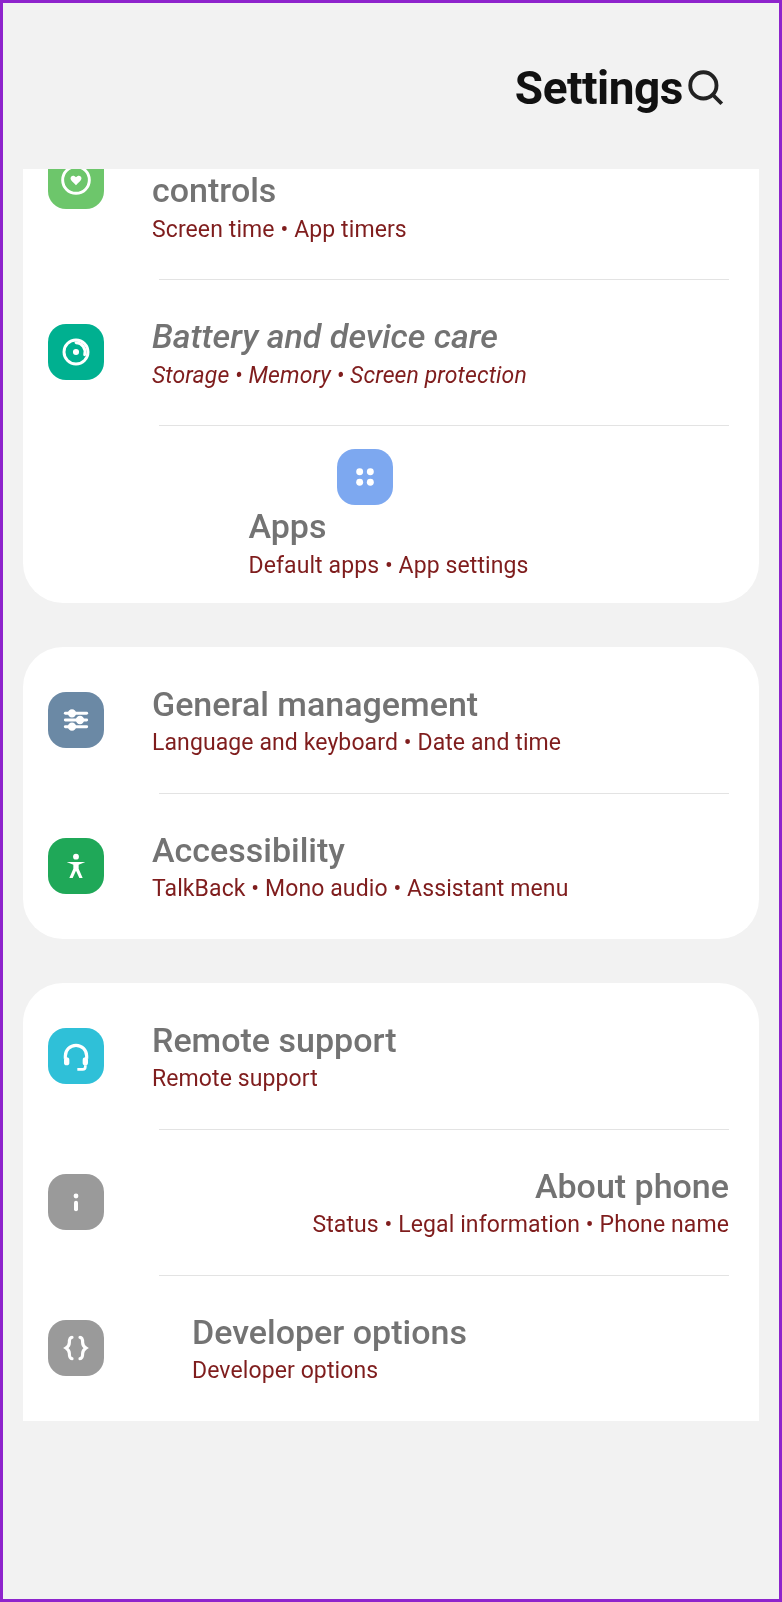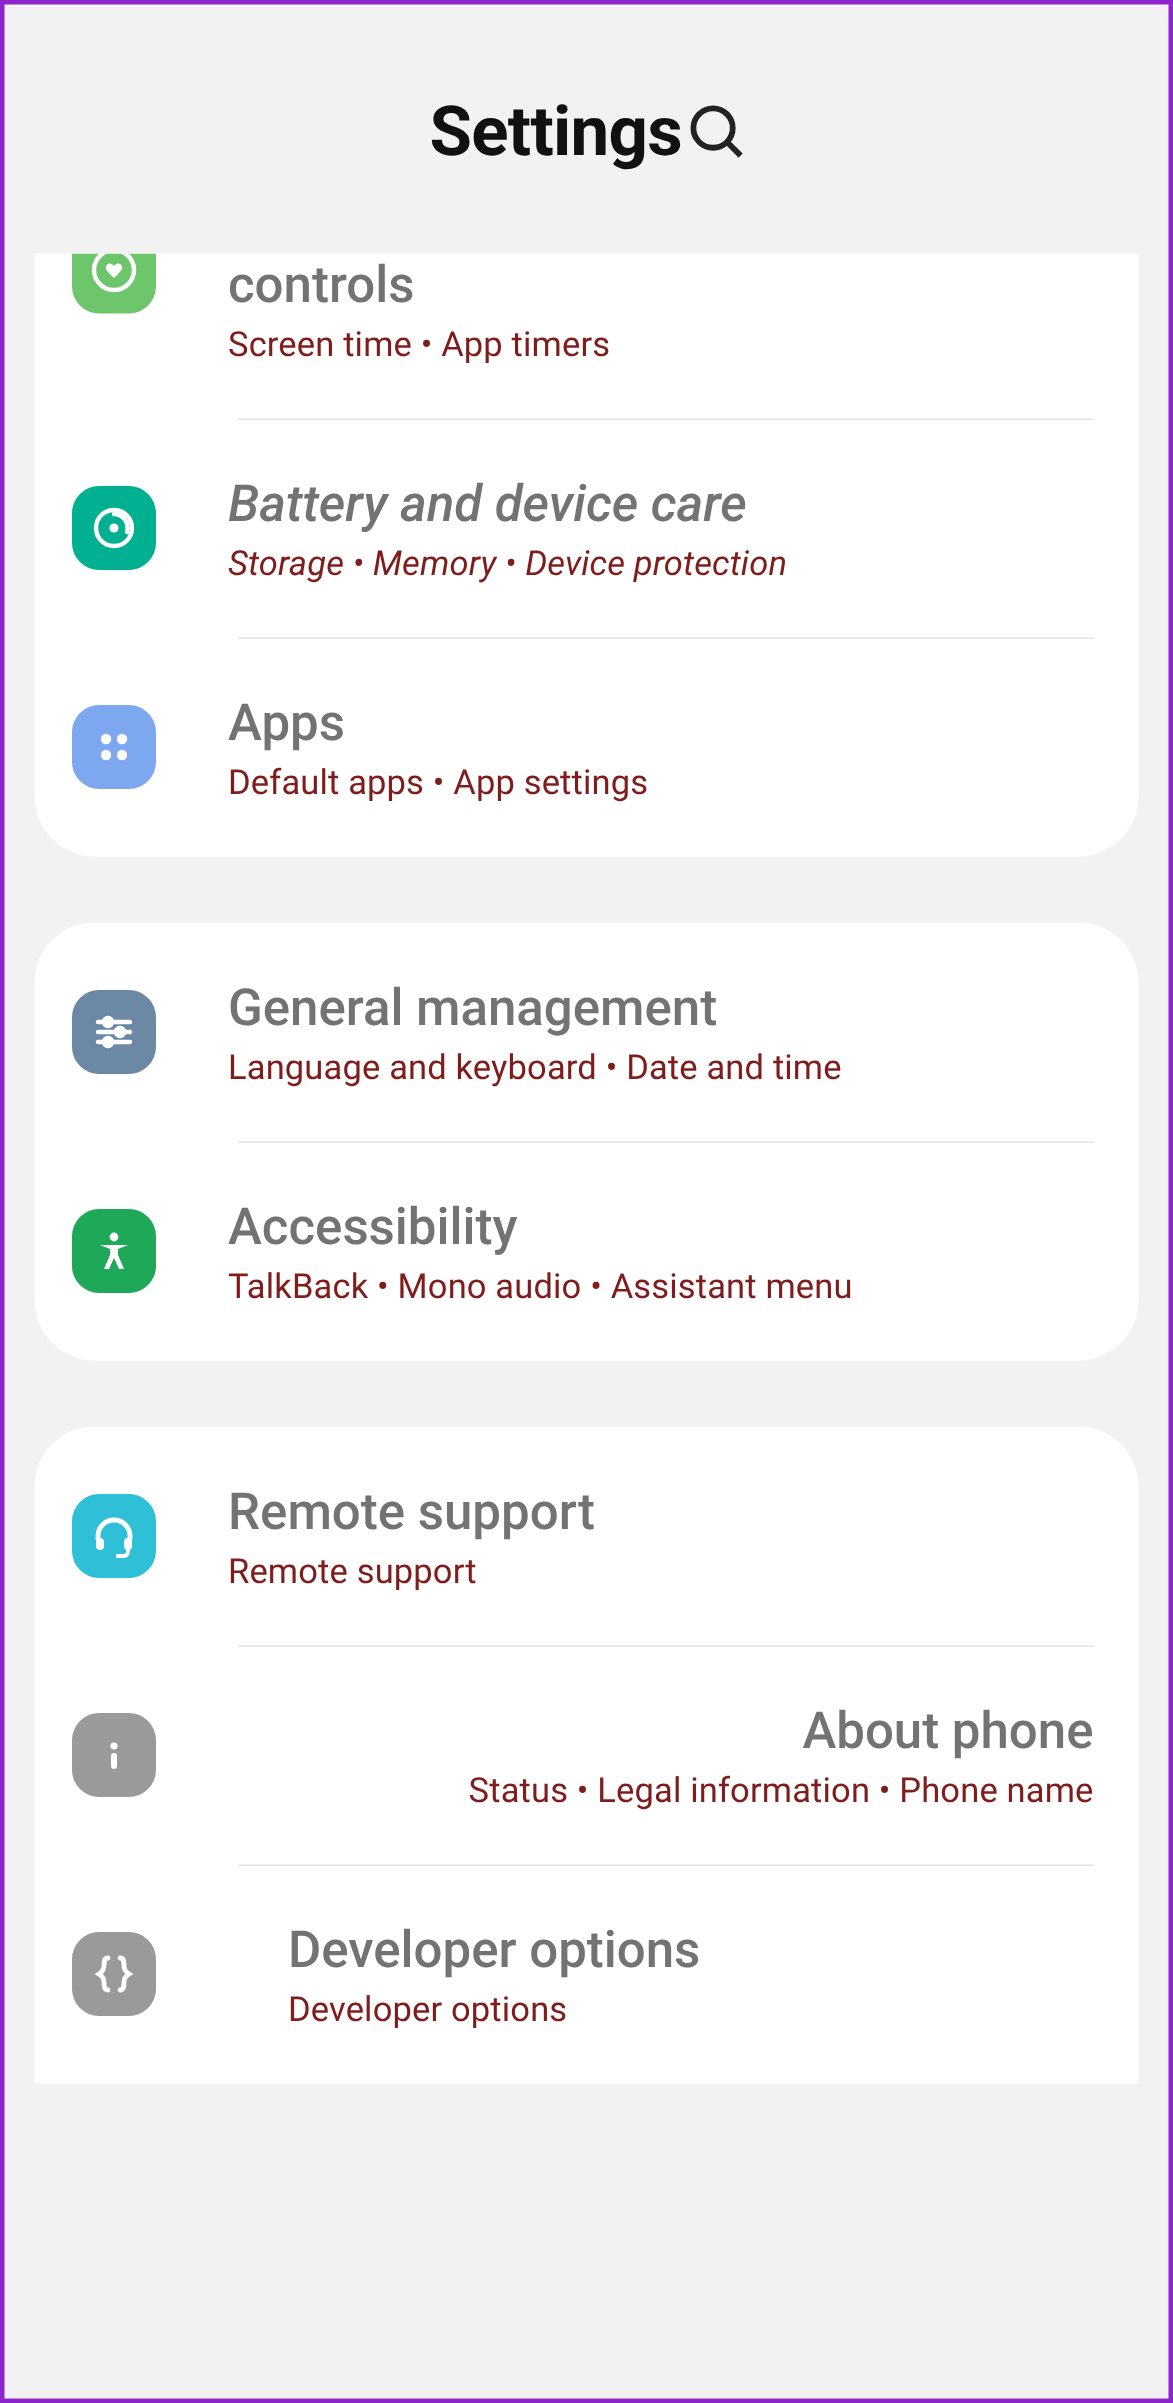--- a/index.html
+++ b/index.html
@@ -6,21 +6,21 @@
   html, body { width: 782px; height: 1602px; }
   body {
     font-family: -apple-system, Roboto, "Segoe UI", Arial, sans-serif;
     background: #f2f2f2;
     border: 3px solid #8e24cc;
     overflow: hidden;
   }
   .header {
     display: flex;
     align-items: center;
-    justify-content: center;
+    justify-content: flex-end;
     padding: 30px 50px 30px 55px;
     height: 170px;
   }
   .header-title {
     font-size: 46px;
     font-weight: 700;
     color: #111;
     letter-spacing: -0.5px;
   }
   .search-btn { width: 46px; height: 46px; display:flex; align-items:center; justify-content:center; }
@@ -121,24 +121,24 @@
       <div class="row" style="position: relative; font-style: italic;">
         <div class="icon-wrap" style="background: rgb(0, 176, 144);">
           <svg viewBox="0 0 24 24">
             <circle cx="12" cy="12" r="9" fill="none" stroke="#fff" stroke-width="2.2"></circle>
             <path d="M12 5 A7 7 0 0 1 18.5 14" fill="none" stroke="#fff" stroke-width="2.2" stroke-linecap="round"></path>
             <circle cx="12" cy="12" r="2.3" fill="#fff"></circle>
           </svg>
         </div>
         <div class="text-block">
           <div class="item-title">Battery and device care</div>
-          <div class="item-sub">Storage  •  Memory  •  Device protection</div>
-        </div>
-      </div>
-      <div class="row" style="position: relative;">
+          <div class="item-sub">Storage  •  Memory  •  Screen protection</div>
+        </div>
+      </div>
+      <div class="row" style="position: relative; flex-direction: column;">
         <div class="icon-wrap" style="background: rgb(125, 168, 240);">
           <svg viewBox="0 0 24 24">
             <circle cx="8" cy="8" r="2.6" fill="#fff"></circle>
             <circle cx="16" cy="8" r="2.6" fill="#fff"></circle>
             <circle cx="8" cy="16" r="2.6" fill="#fff"></circle>
             <circle cx="16" cy="16" r="2.6" fill="#fff"></circle>
           </svg>
         </div>
         <div class="text-block">
           <div class="item-title">Apps</div>

